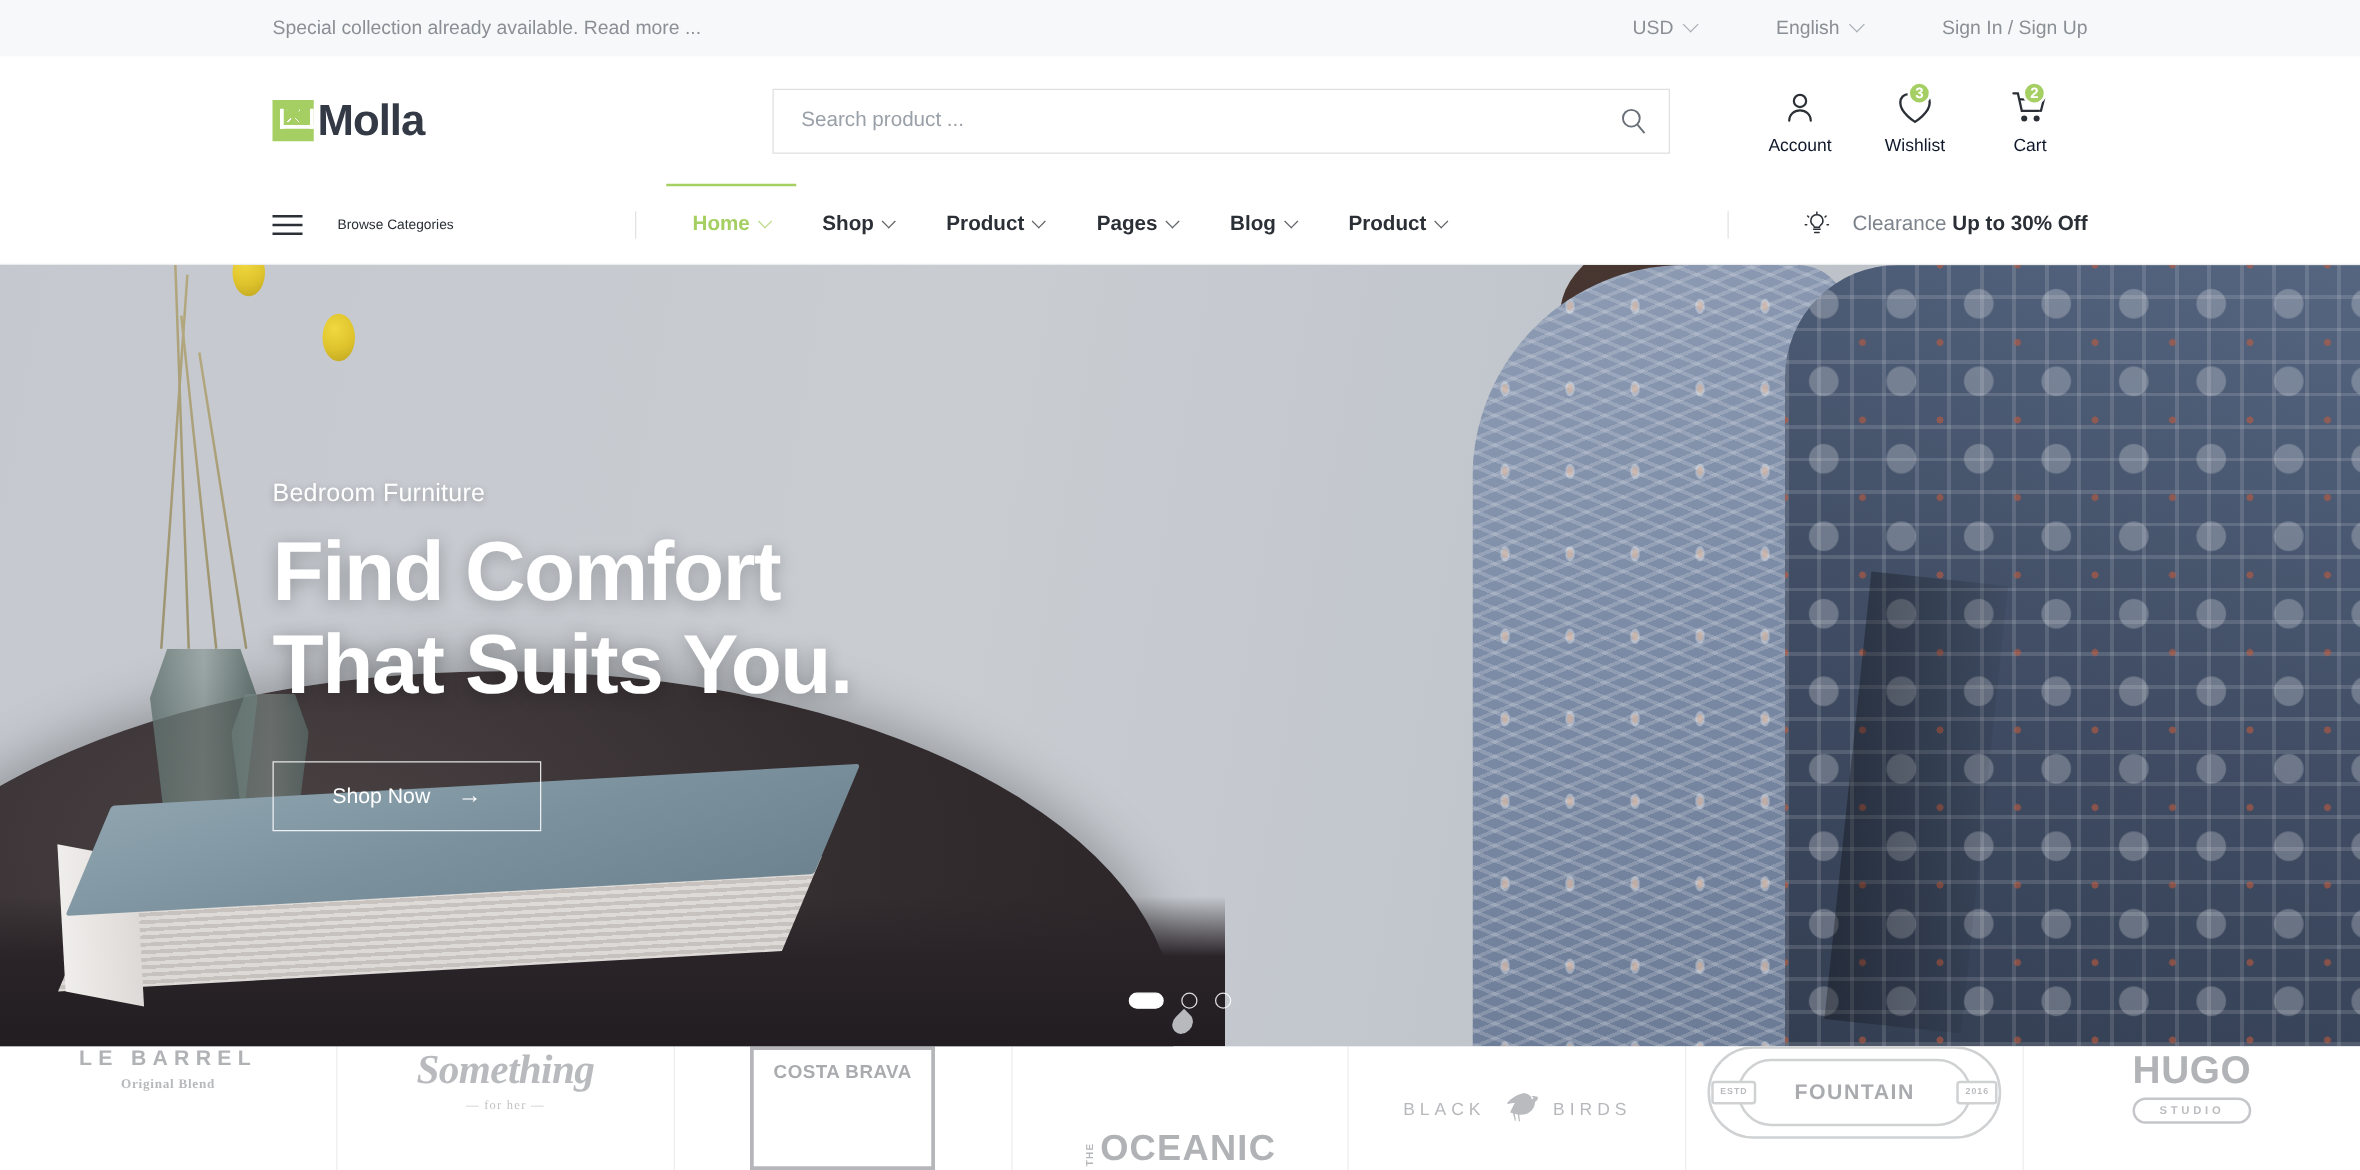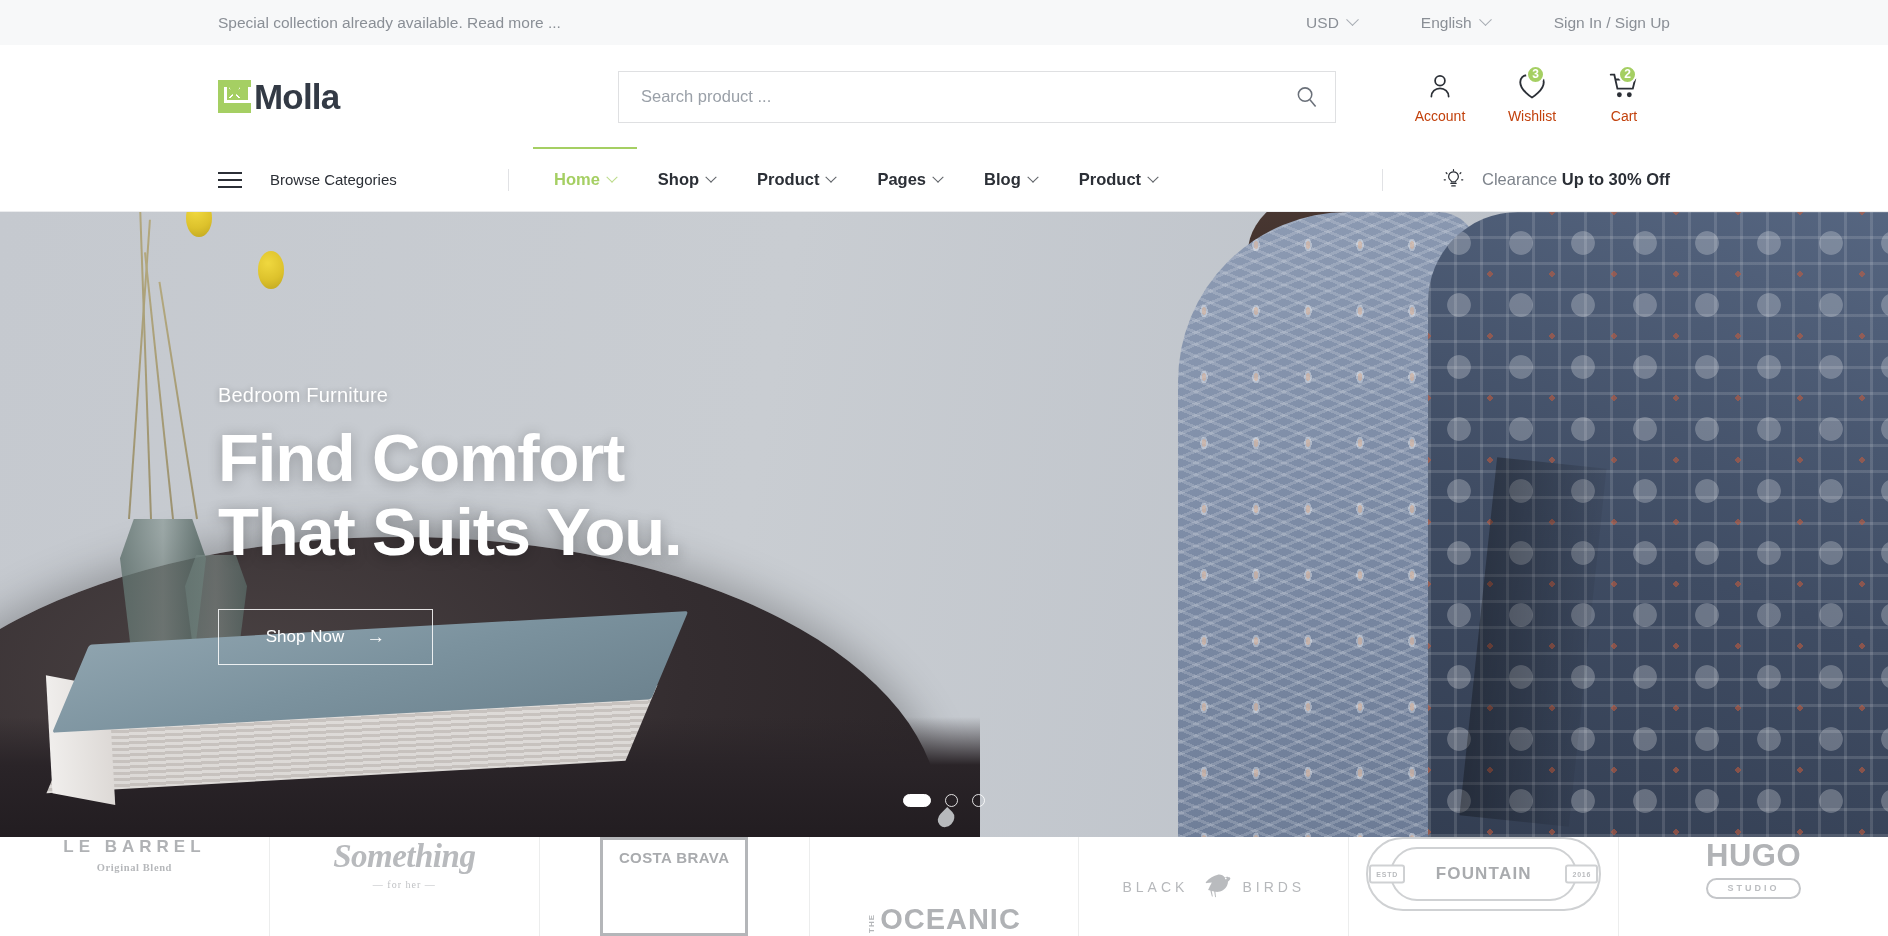--- a/index.html
+++ b/index.html
@@ -97,21 +97,21 @@
     background: transparent; border: none; cursor: pointer;
     display: flex; align-items: center; justify-content: center;
   }
 
   .header-icons { margin-left: auto; display: flex; align-items: flex-start; gap: 0; }
   .hicon {
     display: flex; flex-direction: column; align-items: center;
     cursor: pointer; width: 92px; position: relative;
   }
   .hicon-glyph { height: 32px; display:flex; align-items:center; justify-content:center; position: relative; }
-  .hicon-label { font-size: 14px; color: #c2410c; margin-top: 6px; }
+  .hicon-label { font-size: 14px; color: #0f172a; margin-top: 6px; }
   .badge {
     position: absolute;
     top: -5px; right: 2px;
     min-width: 19px; height: 19px;
     background: #a5cf63; color: #fff;
     border-radius: 50%;
     font-size: 12px; font-weight: 600;
     display: flex; align-items: center; justify-content: center;
     border: 2px solid #fff;
   }
@@ -123,21 +123,21 @@
     border-bottom: 1px solid #ebecee;
     display: flex; align-items: center;
     padding: 0 218px;
   }
   .browse-cat {
     display: flex; align-items: center; gap: 28px;
     cursor: pointer; width: 290px;
   }
   .burger { display: flex; flex-direction: column; gap: 5px; }
   .burger span { display:block; width: 24px; height: 2px; background: #2b2f36; }
-  .browse-label { font-size: 15px; color: #2b2f36; font-weight: 500; }
+  .browse-label { font-size: 11px; color: #2b2f36; font-weight: 500; }
 
   .nav-sep { width: 1px; height: 22px; background: #e1e2e5; }
 
   .mainmenu { display: flex; align-items: center; height: 100%; margin-left: 24px; }
   .menu-item {
     display: flex; align-items: center; gap: 8px;
     padding: 0 21px; height: 100%;
     font-size: 16.5px; font-weight: 600; color: #2b2f36;
     cursor: pointer; position: relative; justify-content: space-between;
   }

